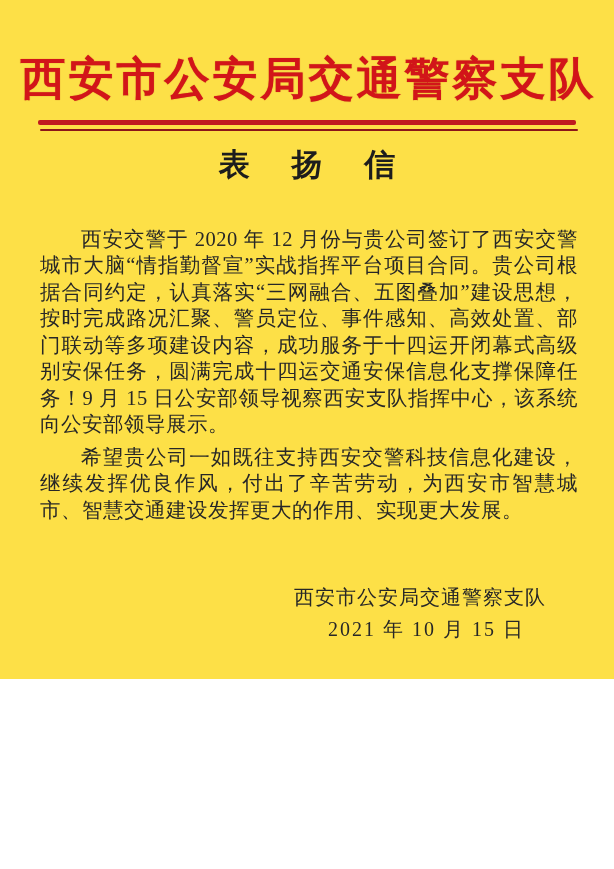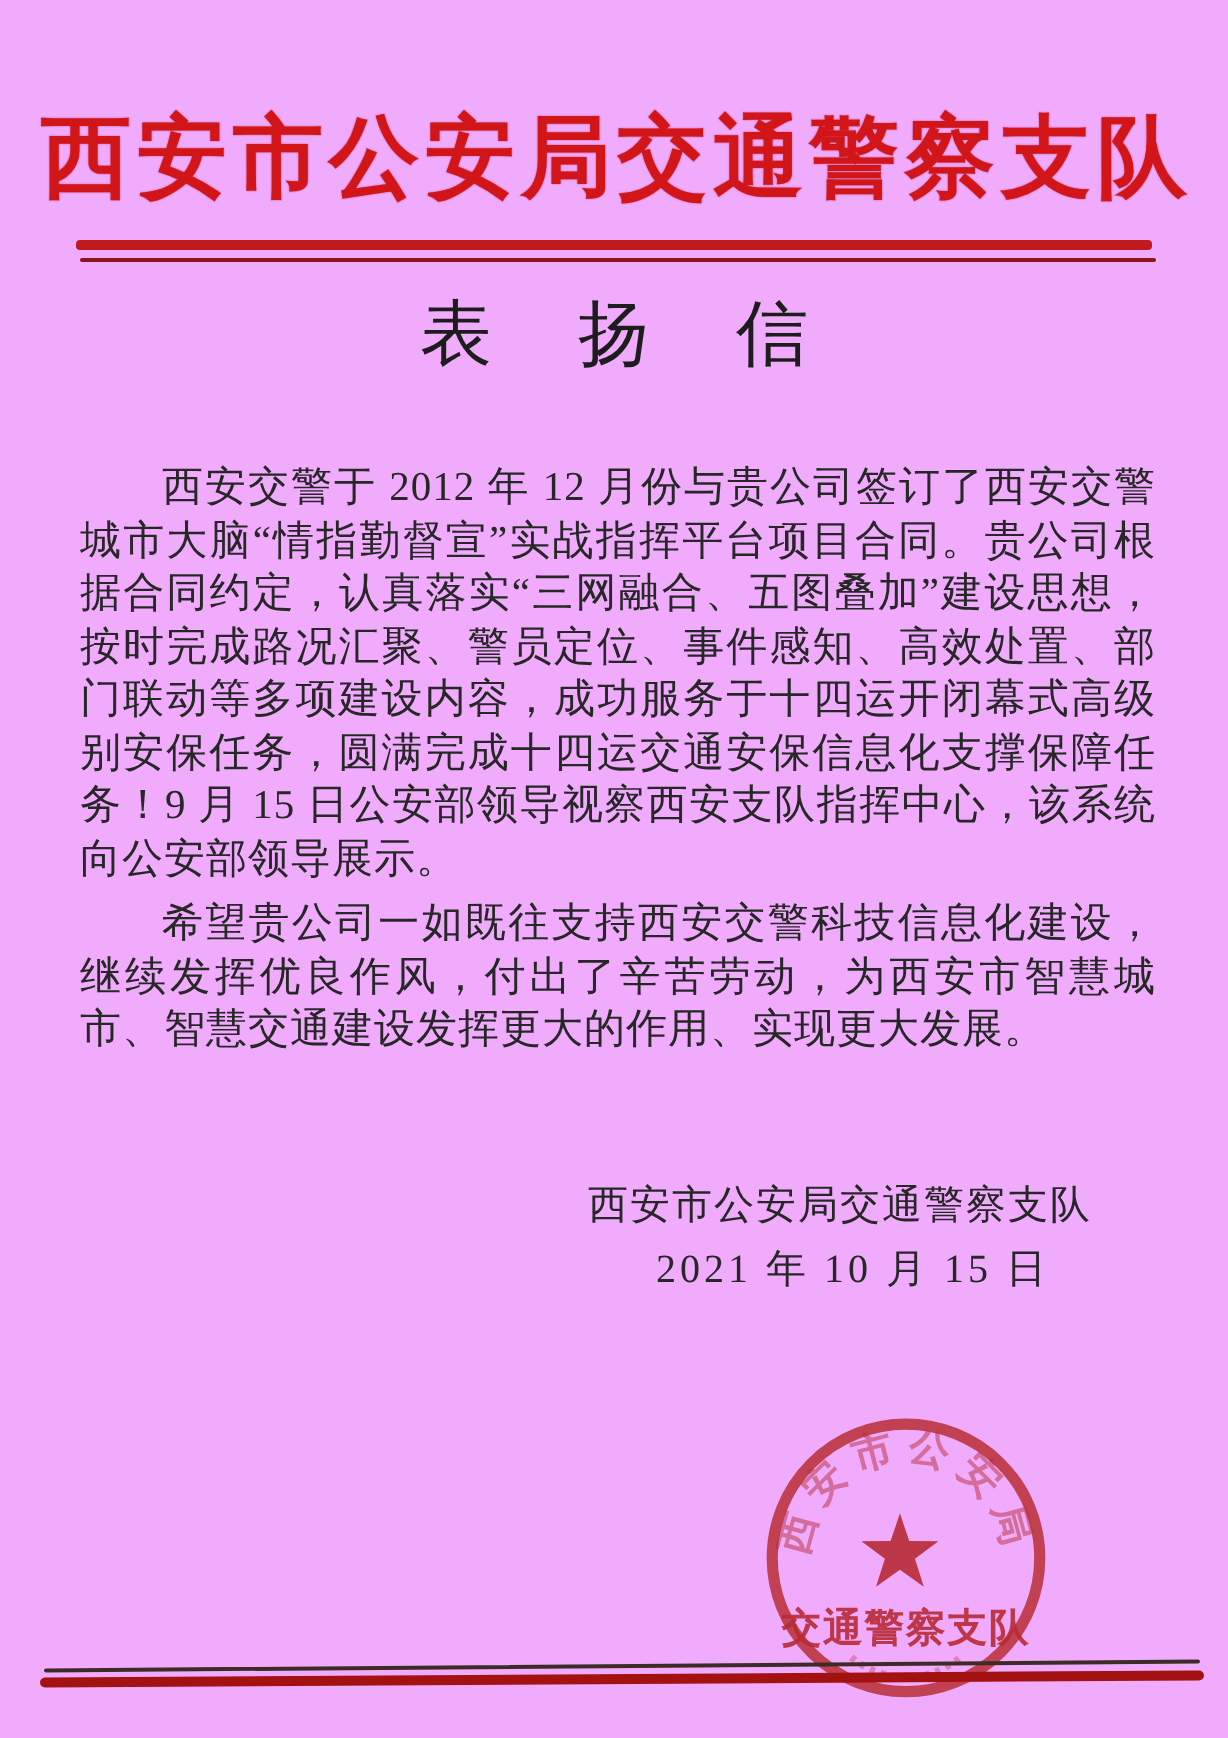--- a/index.html
+++ b/index.html
@@ -1,20 +1,20 @@
 <!DOCTYPE html>
 <html><head>
 <meta charset="utf-8">
 <style>
   html,body { margin:0; padding:0; background:#ffffff; }
   .page {
     position:relative;
-    width:614px; height:869px;
+    width:614px; height:679px;
     margin:0 auto;
-    background:#f0abfc;
+    background:#fde047;
     overflow:hidden;
     font-family:"Liberation Serif", serif;
   }
   
   .letterhead { padding-top:46px; }
   .org-title {
     margin:0;
     text-align:center;
     font-size:45px;
     font-weight:900;
@@ -25,22 +25,22 @@
     text-shadow:0 0 1px rgba(160,10,10,.55);
     white-space:nowrap;
   }
   .rule { border-radius:2px; }
   .rule-thick { height:5px; background:#c01a1f; margin:6px 38px 0 38px; }
   .rule-thin  { height:2px; background:#8c1518; margin:4px 36px 0 40px; }
   
   .doc-title {
     margin:17px 0 0 0;
     text-align:center;
-    font-size:36px;
-    font-weight:normal;
+    font-size:31px;
+    font-weight:bold;
     color:#1d1d1d;
     letter-spacing:17px;
     padding-left:17px;
     line-height:1.1;
   }
   
   .body {
     margin:44px 36px 0 40px;
     font-size:20.5px;
     line-height:26.5px;
@@ -101,21 +101,21 @@
 
   <div class="letterhead">
     <h1 class="org-title">西安市公安局交通警察支队</h1>
     <div class="rule rule-thick"></div>
     <div class="rule rule-thin"></div>
   </div>
 
   <h2 class="doc-title">表 扬 信</h2>
 
   <div class="body">
-    <p>西安交警于 2012 年 12 月份与贵公司签订了西安交警城市大脑“情指勤督宣”实战指挥平台项目合同。贵公司根据合同约定，认真落实“三网融合、五图叠加”建设思想，按时完成路况汇聚、警员定位、事件感知、高效处置、部门联动等多项建设内容，成功服务于十四运开闭幕式高级别安保任务，圆满完成十四运交通安保信息化支撑保障任务！9 月 15 日公安部领导视察西安支队指挥中心，该系统向公安部领导展示。</p>
+    <p>西安交警于 2020 年 12 月份与贵公司签订了西安交警城市大脑“情指勤督宣”实战指挥平台项目合同。贵公司根据合同约定，认真落实“三网融合、五图叠加”建设思想，按时完成路况汇聚、警员定位、事件感知、高效处置、部门联动等多项建设内容，成功服务于十四运开闭幕式高级别安保任务，圆满完成十四运交通安保信息化支撑保障任务！9 月 15 日公安部领导视察西安支队指挥中心，该系统向公安部领导展示。</p>
     <p>希望贵公司一如既往支持西安交警科技信息化建设，继续发挥优良作风，付出了辛苦劳动，为西安市智慧城市、智慧交通建设发挥更大的作用、实现更大发展。</p>
   </div>
 
   <div class="sign">
     <div class="sign-org">西安市公安局交通警察支队</div>
     <div class="sign-date">2021 年 10 月 15 日</div>
   </div>
 
   <svg class="stamp" viewBox="0 0 150 150" xmlns="http://www.w3.org/2000/svg" aria-hidden="true">
     <circle cx="75" cy="72" r="66" fill="none" stroke="#c23a2b" stroke-width="5.5" stroke-opacity="0.88"></circle>

